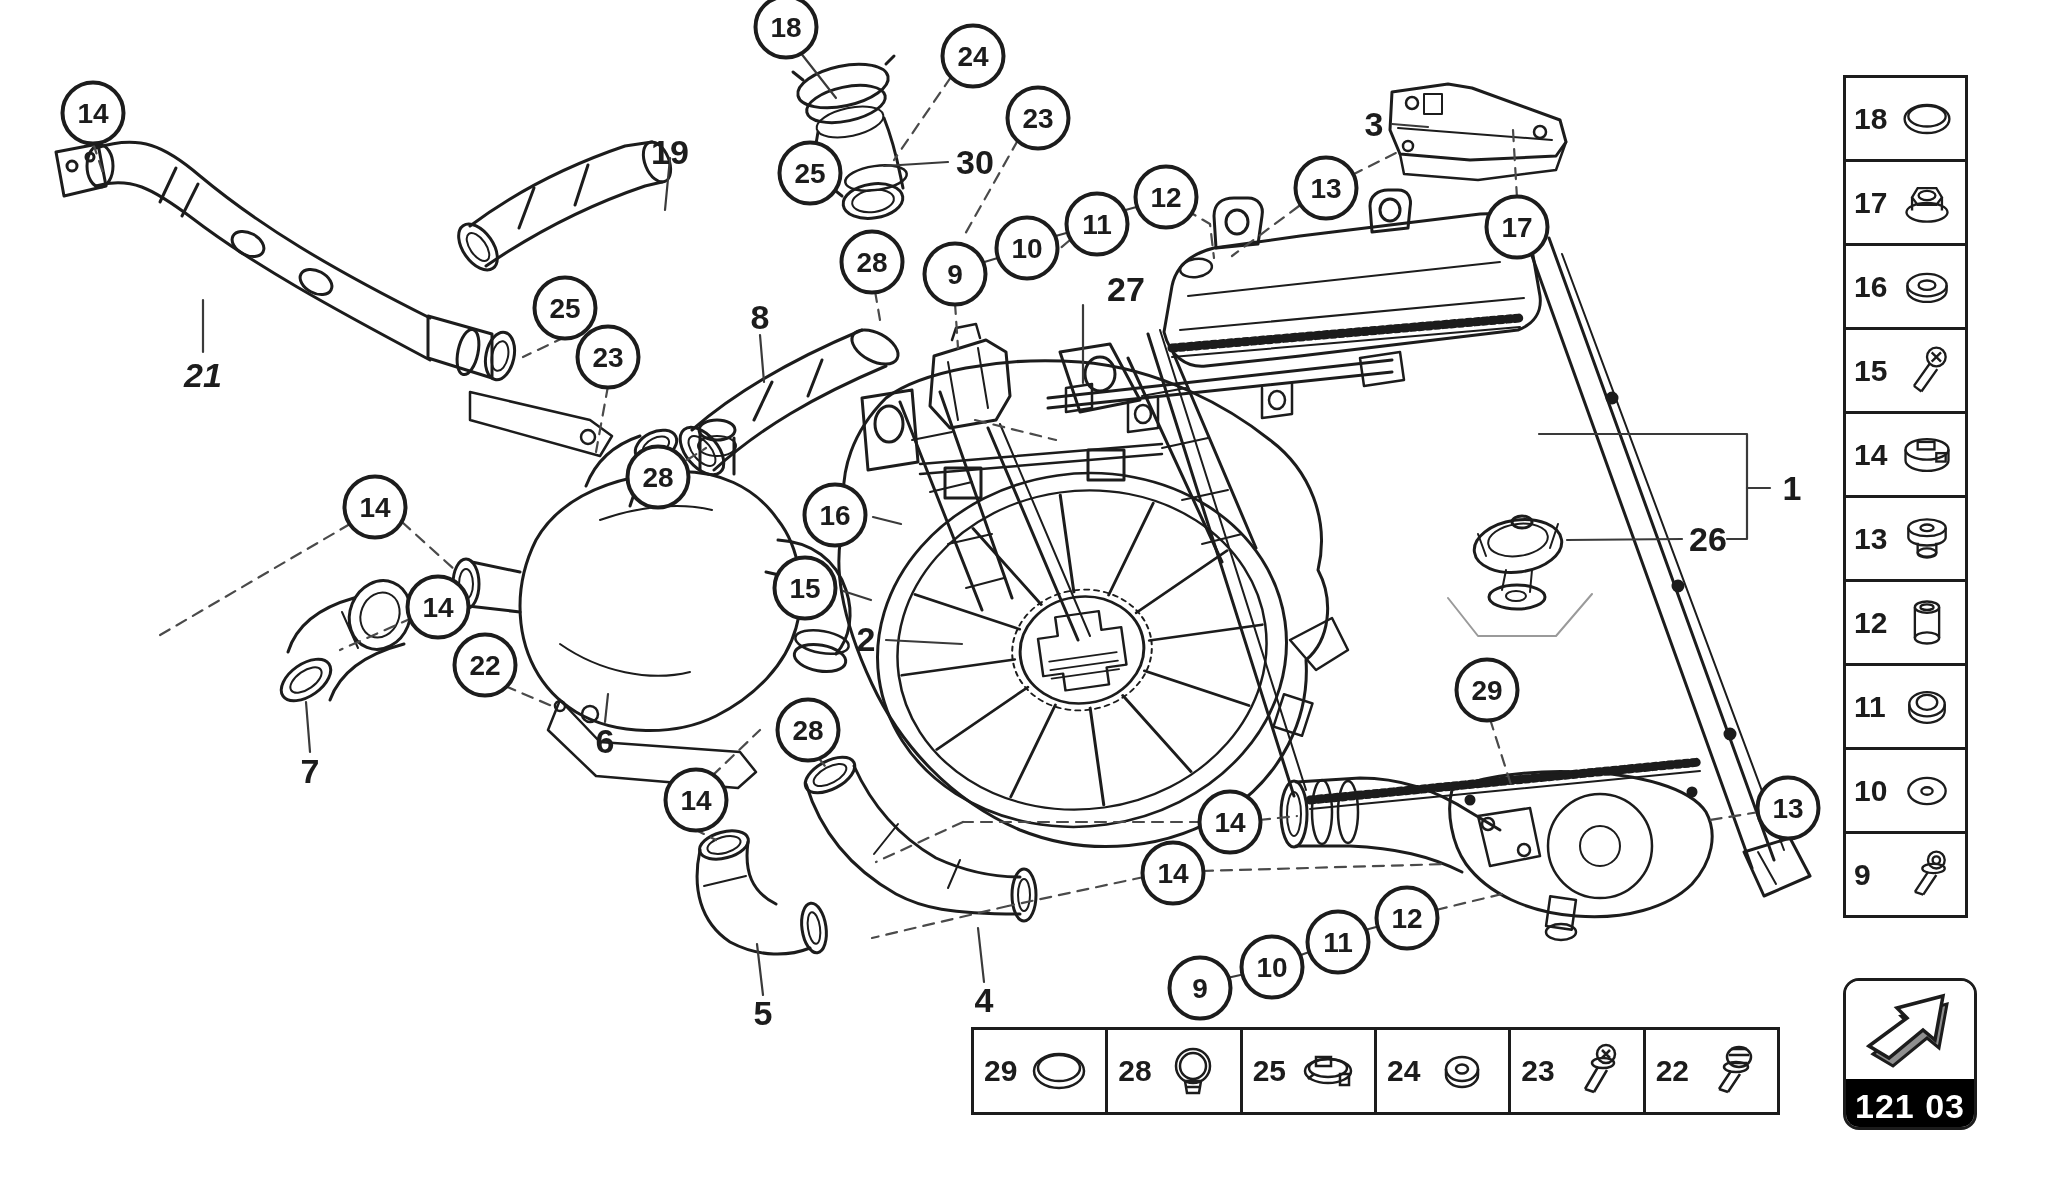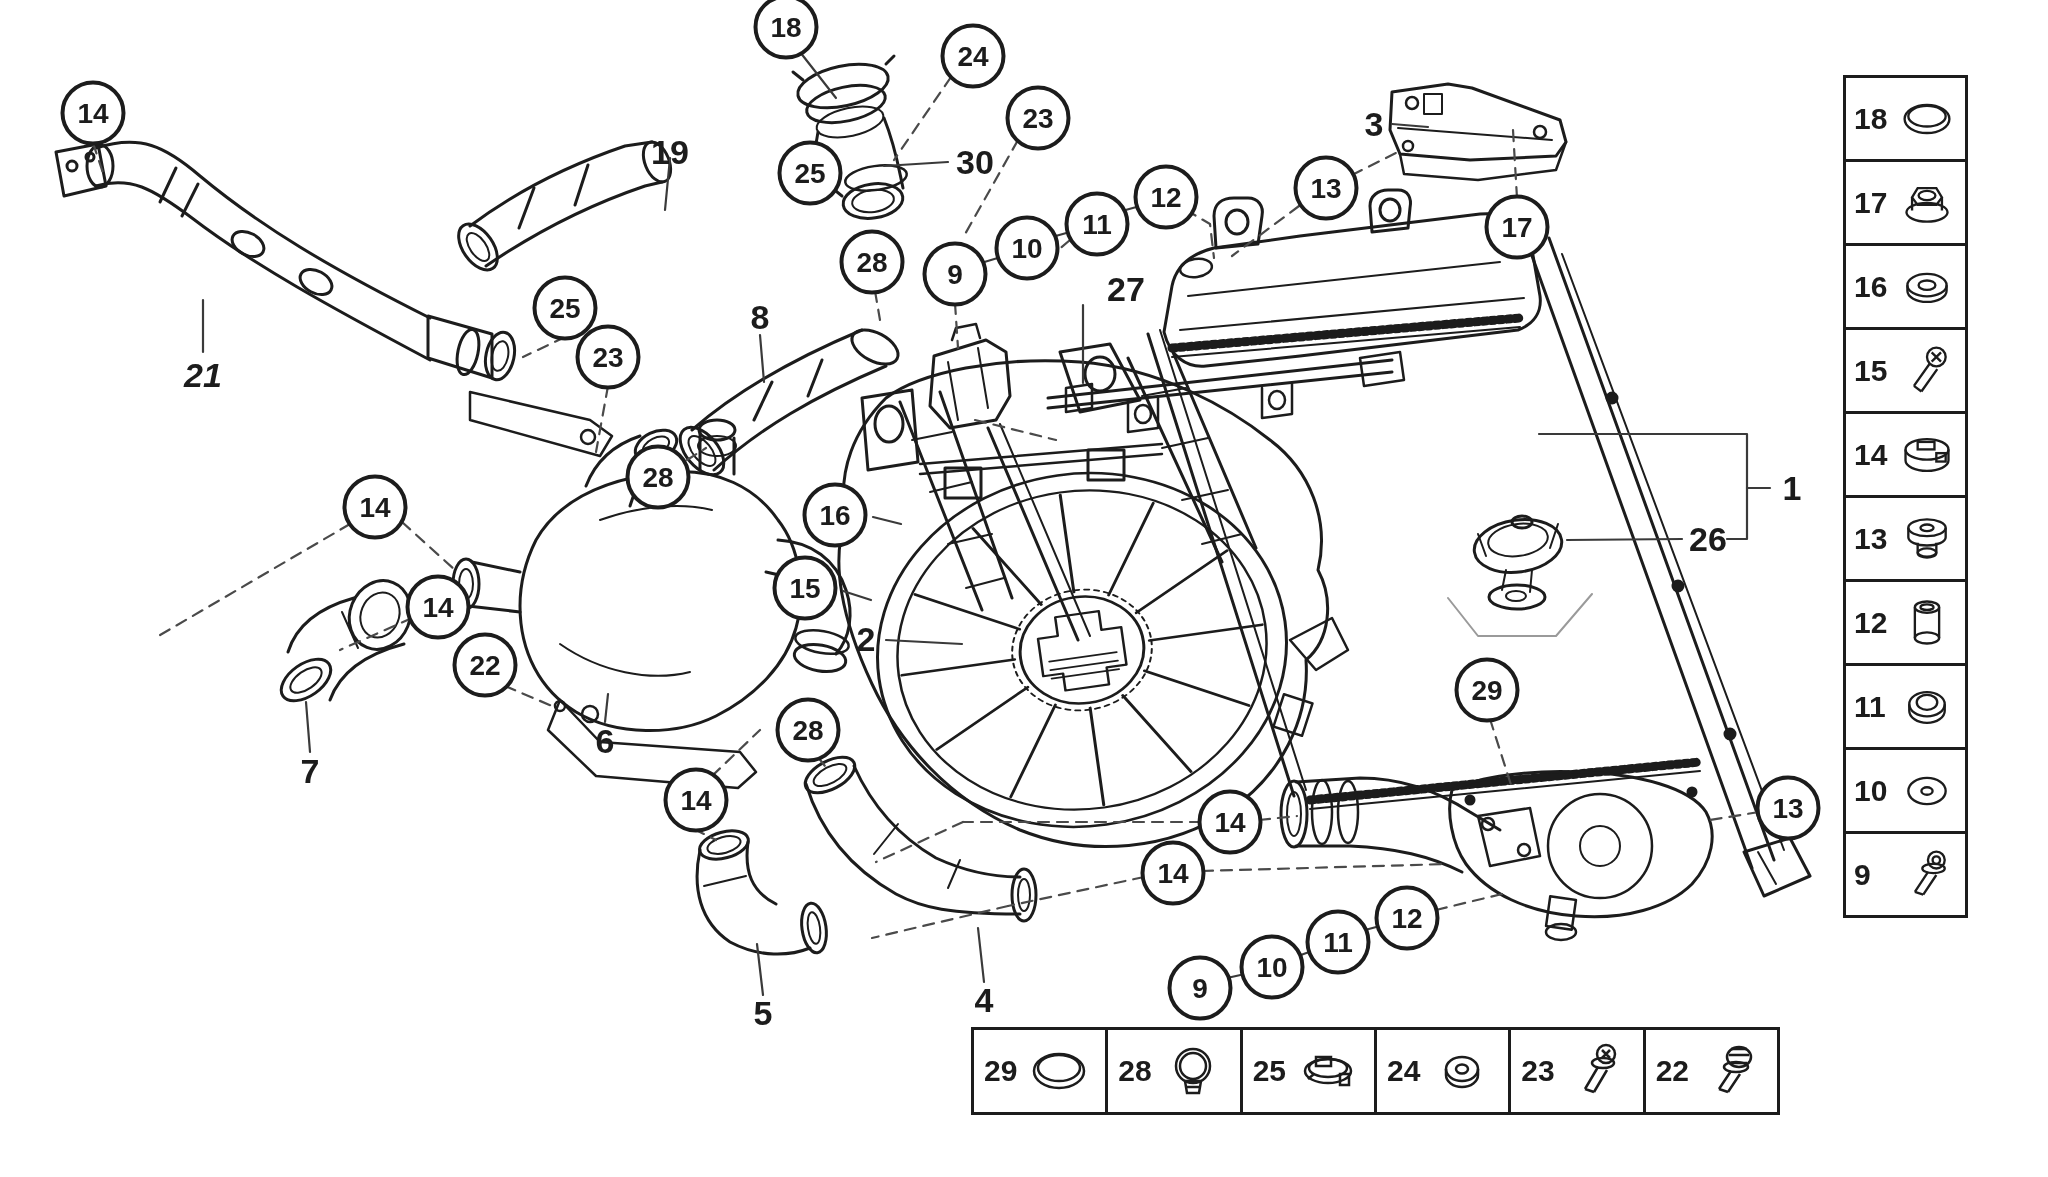--- a/index.html
+++ b/index.html
@@ -533,14 +533,23 @@
     <span class="num">22</span>
     <svg width="66" height="60" viewBox="0 0 60 60" fill="none" stroke="#1c1c1c" stroke-width="2.5">
       <ellipse cx="38" cy="16" rx="12" ry="10"></ellipse>
           <path d="M30 8 L46 8 M28 14 L48 14 M30 22 L46 22"></path>
       <ellipse cx="35" cy="26" rx="12" ry="5"></ellipse>
       <path d="M30 30 L18 48 M39 33 L27 51 M18 48 L27 51"></path>
     </svg>
   </div>
 </div>
 
-
+<div class="navbox">
+  <div class="arrowarea">
+    <svg width="110" height="84" viewBox="0 0 110 84">
+      <path d="M14 58 L52 30 L42 20 L88 8 L80 52 L68 42 L34 70 Z" fill="#8f8f8f" stroke="#1c1c1c" stroke-width="3" transform="translate(4,8)"></path>
+      <path d="M14 58 L52 30 L42 20 L88 8 L80 52 L68 42 L34 70 Z" fill="#ffffff" stroke="#1c1c1c" stroke-width="3.5"></path>
+    </svg>
+  </div>
+  <div class="code">121 03</div>
 </div>
 
+</div>
+
 </body></html>

